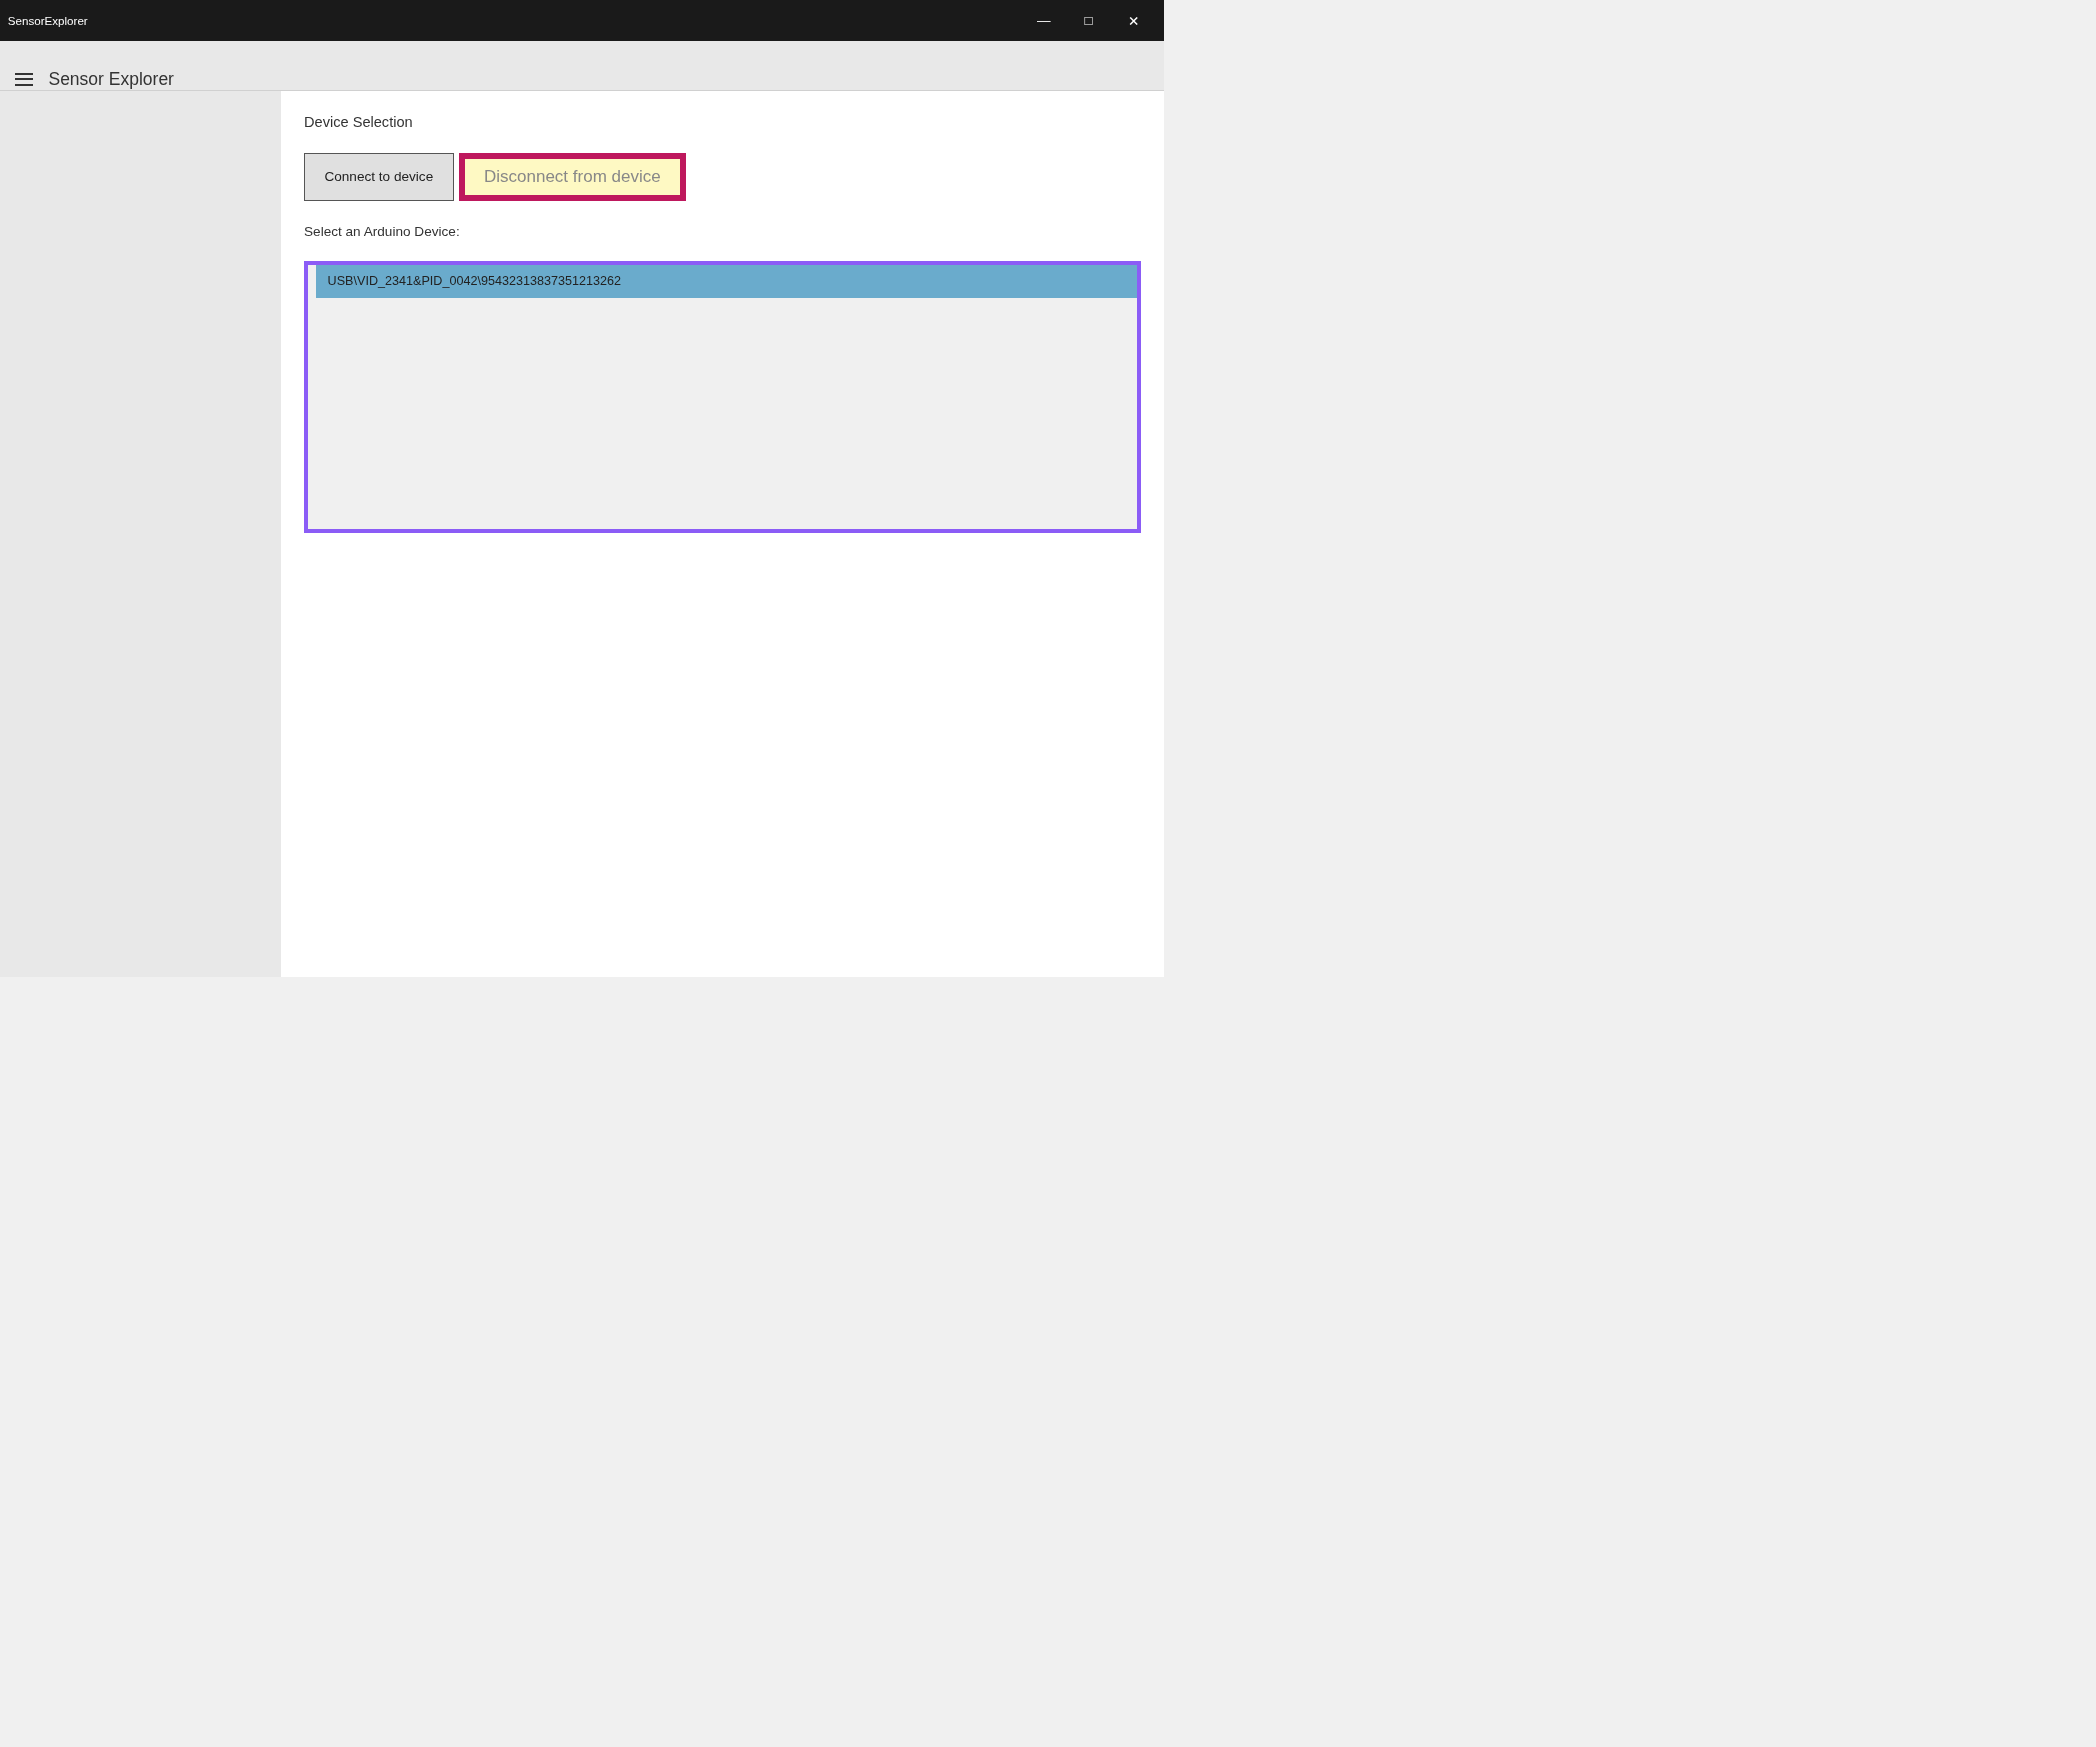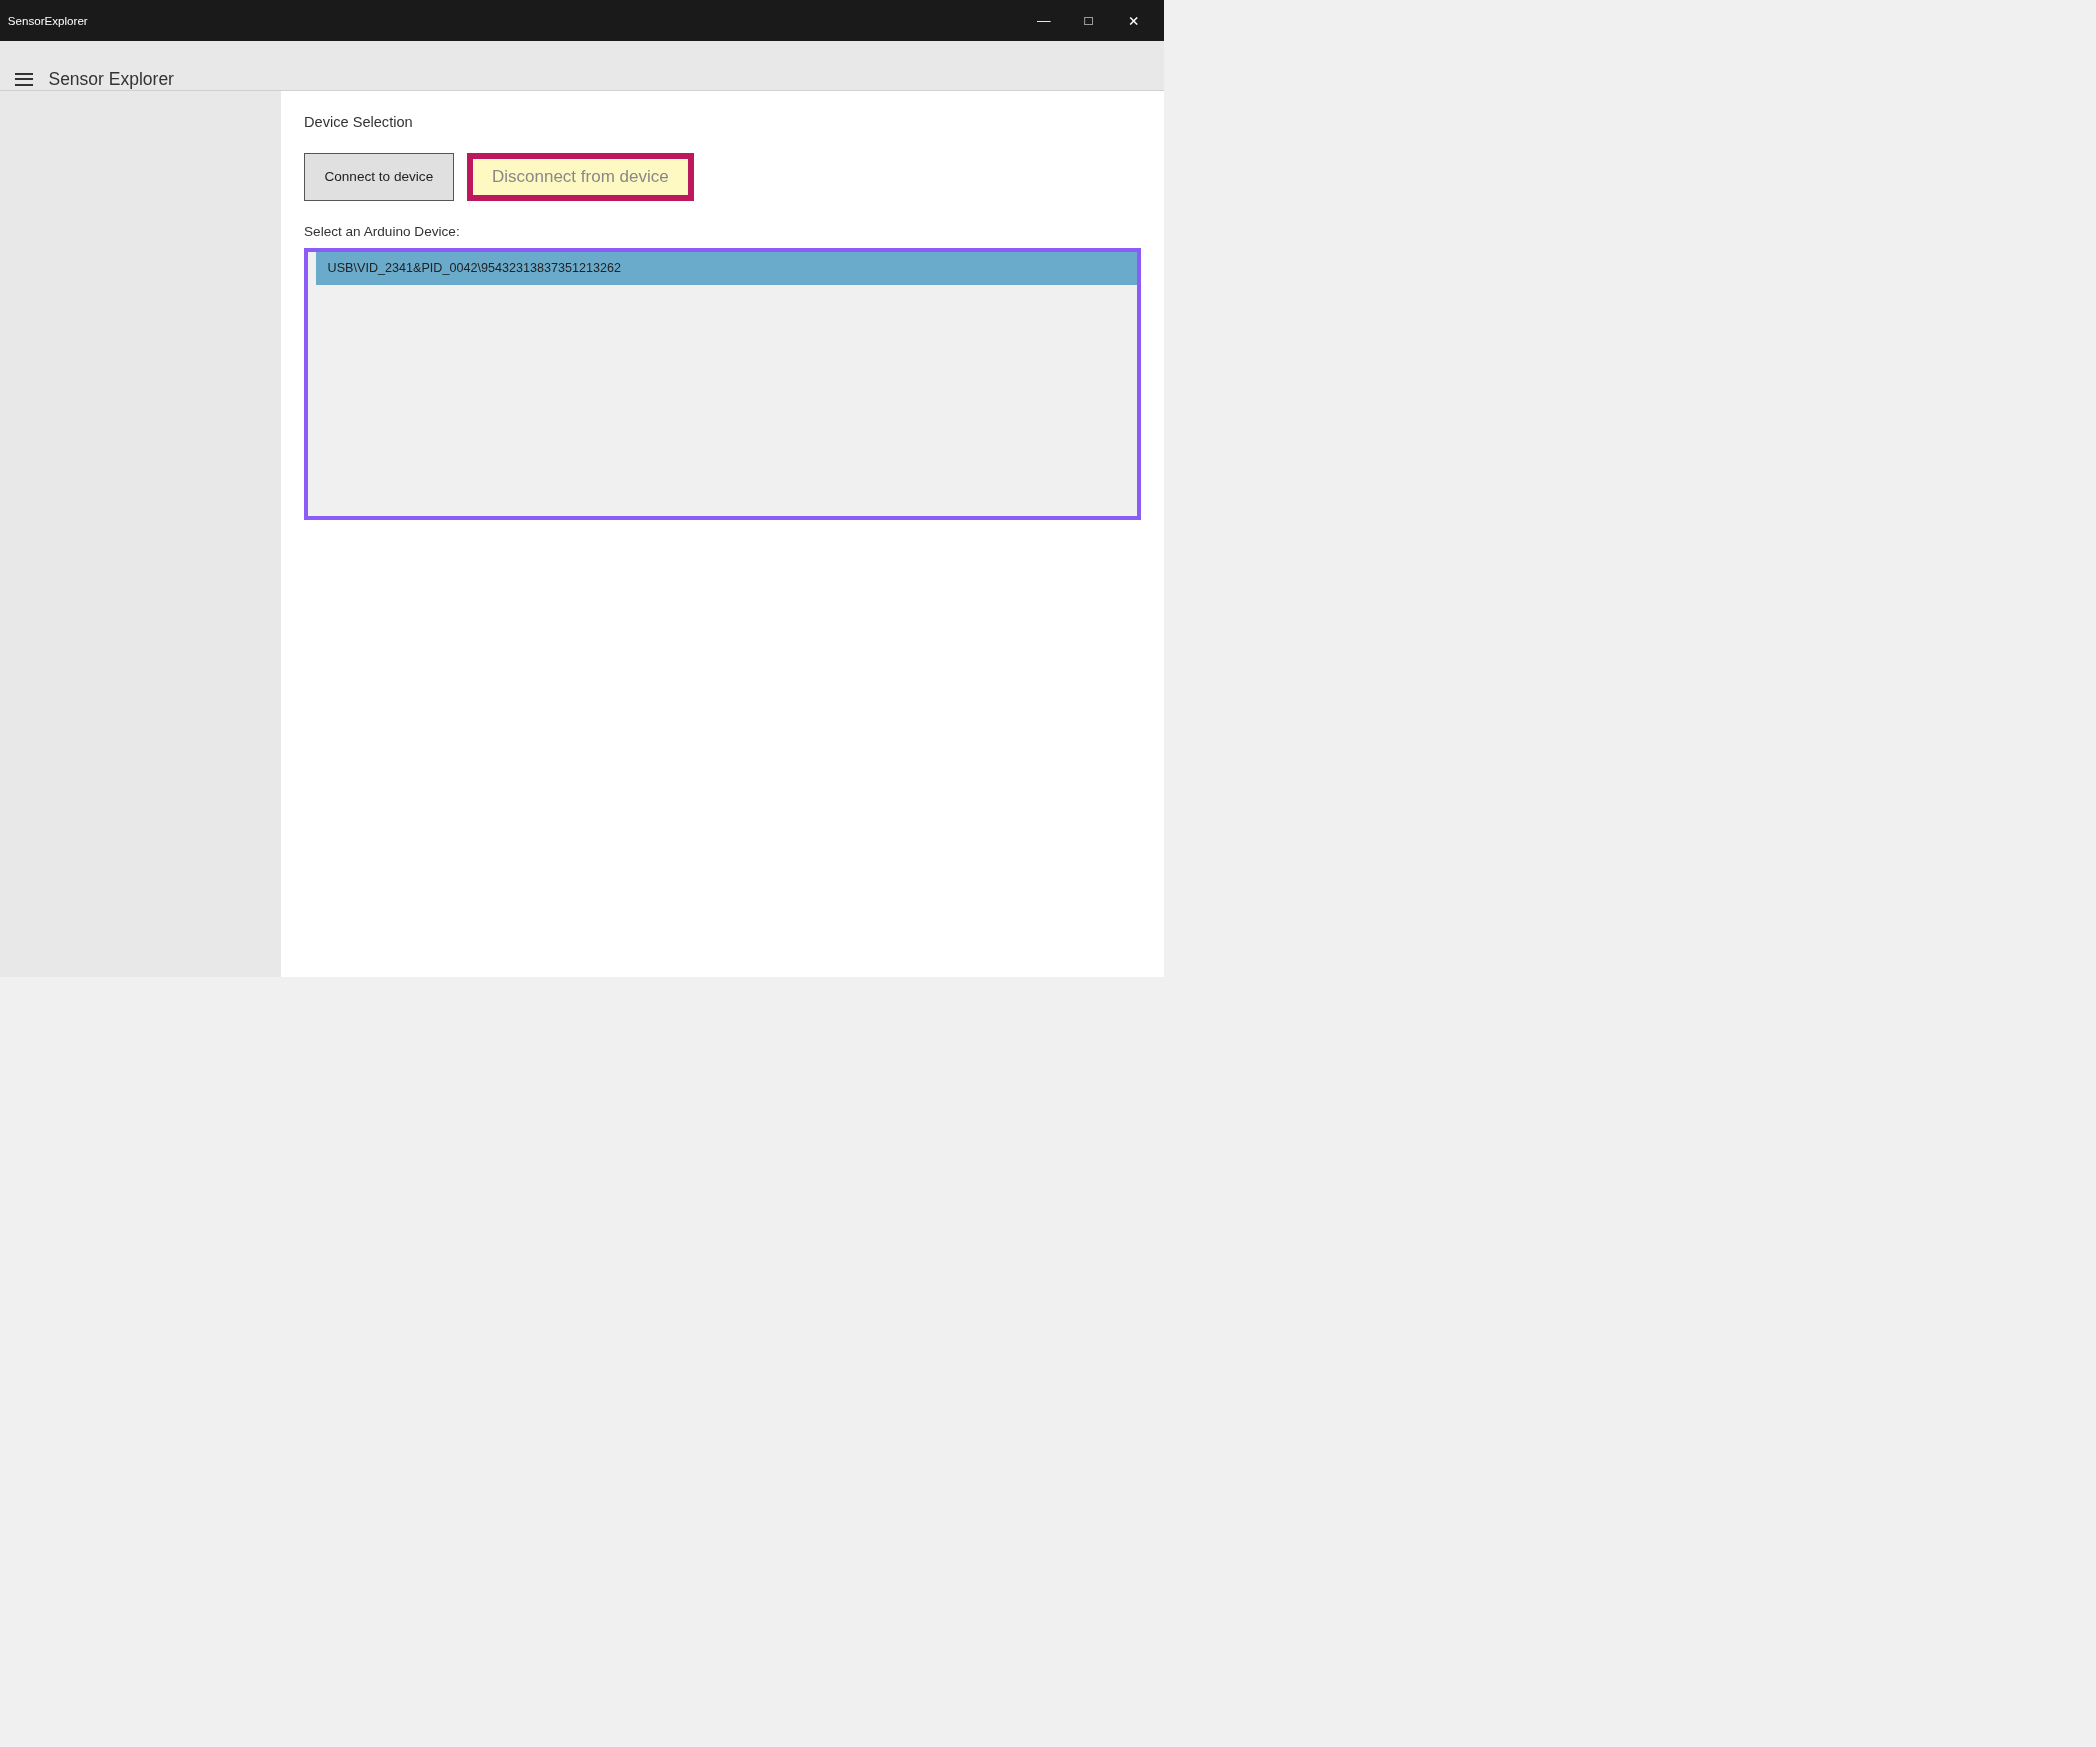--- a/index.html
+++ b/index.html
@@ -166,21 +166,21 @@
 
     .section-title {
       font-size: 14.6px;
       font-weight: 400;
       color: #333;
       margin-bottom: 23px;
     }
 
     .button-row {
       display: flex;
-      gap: 13px;
+      gap: 5px;
       margin-bottom: 23px;
     }
 
     .btn-connect {
       padding: 7.8px 19.4px;
       background: #e0e0e0;
       border: 1.9px solid #555;
       color: #222;
       font-size: 13.6px;
       cursor: pointer;
@@ -193,21 +193,21 @@
       border: 6px solid #be185d;
       color: #888;
       font-size: 17px;
       cursor: default;
       font-family: inherit;
     }
 
     .device-select-label {
       font-size: 13.6px;
       color: #333;
-      margin-bottom: 9px;
+      margin-bottom: 22px;
     }
 
     .device-list {
       background: #f0f0f0;
       border: 4px solid #8b5cf6;
       min-height: 272px;
       overflow-y: auto;
       padding-left: 8px;
     }
 

